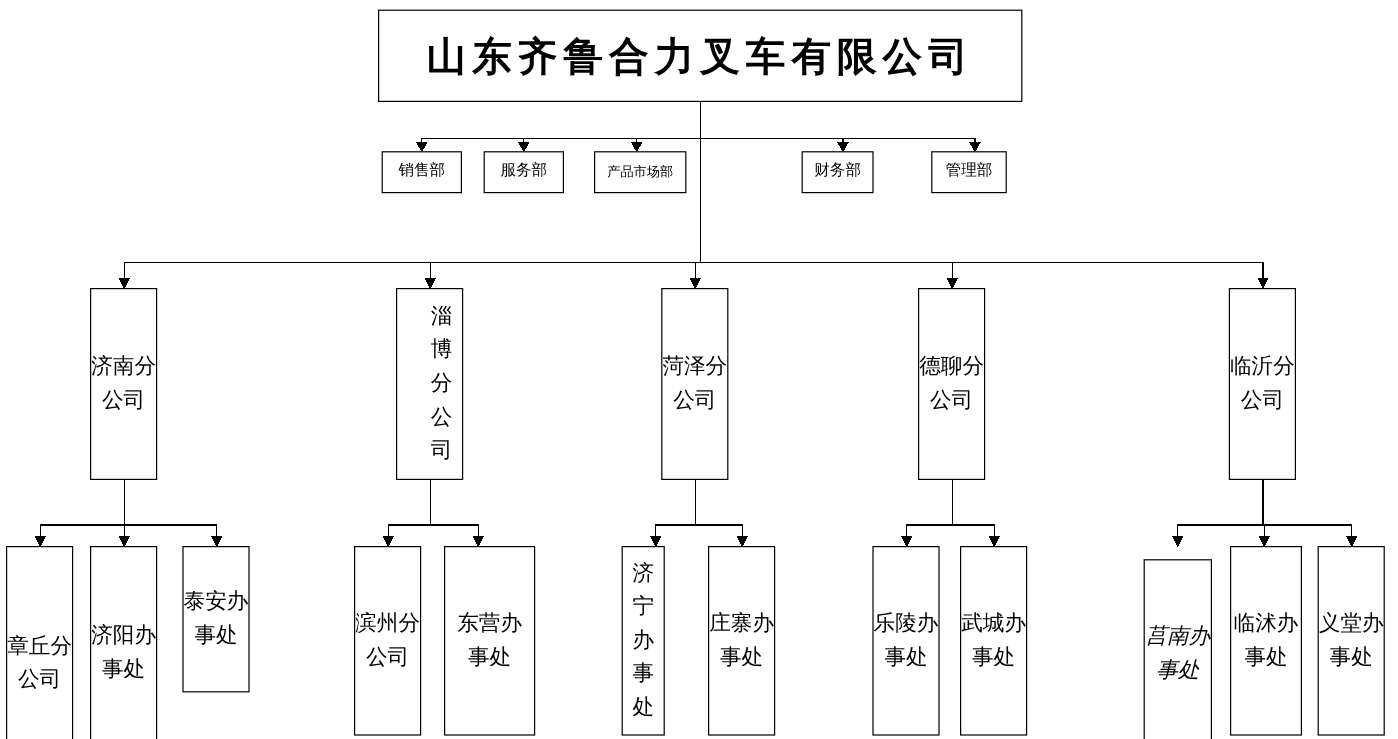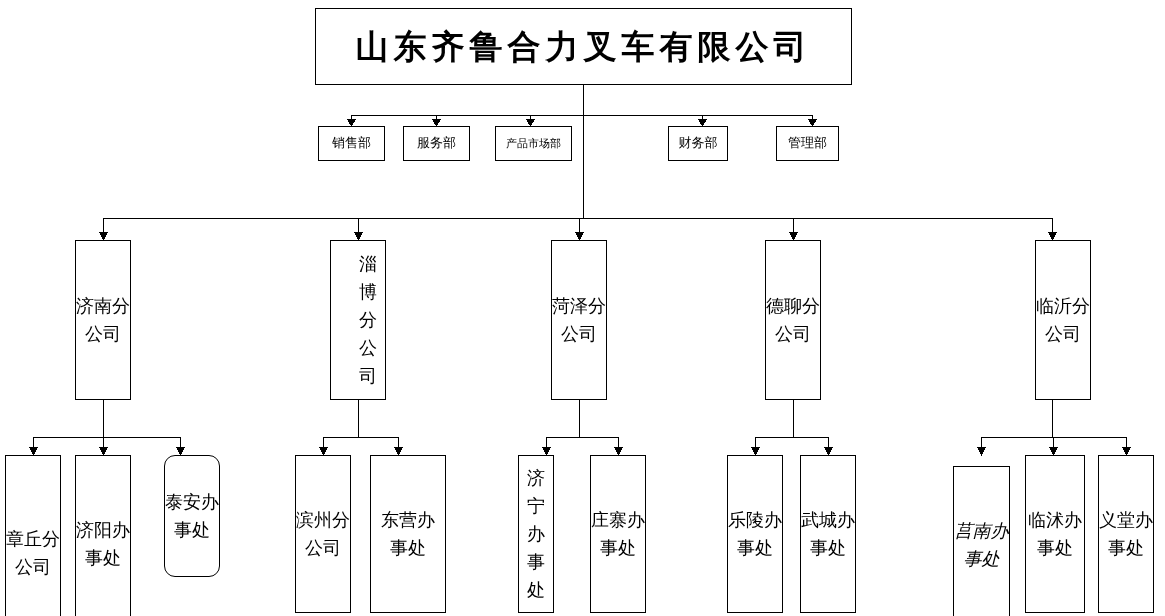--- a/index.html
+++ b/index.html
@@ -145,34 +145,34 @@
 公司</span>
   </div>
   <div class="box tall" style="left:551px;  top:240px; width:56px; height:160px;">
     <span>菏泽分
 公司</span>
   </div>
   <div class="box tall" style="left:765px;  top:240px; width:56px; height:160px;">
     <span>德聊分
 公司</span>
   </div>
-  <div class="box tall" style="left:1024px; top:240px; width:56px; height:160px;margin-left:11px;">
+  <div class="box tall" style="left:1024px; top:240px; width:56px; height:160px;">
     <span>临沂分
 公司</span>
   </div>
 
   <div class="box tall" style="left:5px;   top:455px; width:56px; height:195px;">
     <span>章丘分
 公司</span>
   </div>
   <div class="box tall" style="left:75px;  top:455px; width:56px; height:178px;">
     <span>济阳办
 事处</span>
   </div>
-  <div class="box tall" style="left:164px; top:455px; width:56px; height:122px;border-radius:11px;">
+  <div class="box tall" style="left:152px; top:455px; width:56px; height:122px;">
     <span>泰安办
 事处</span>
   </div>
 
   <div class="box tall" style="left:295px; top:455px; width:56px; height:158px;">
     <span>滨州分
 公司</span>
   </div>
   <div class="box tall" style="left:370px; top:455px; width:76px; height:158px;">
     <span>东营办

